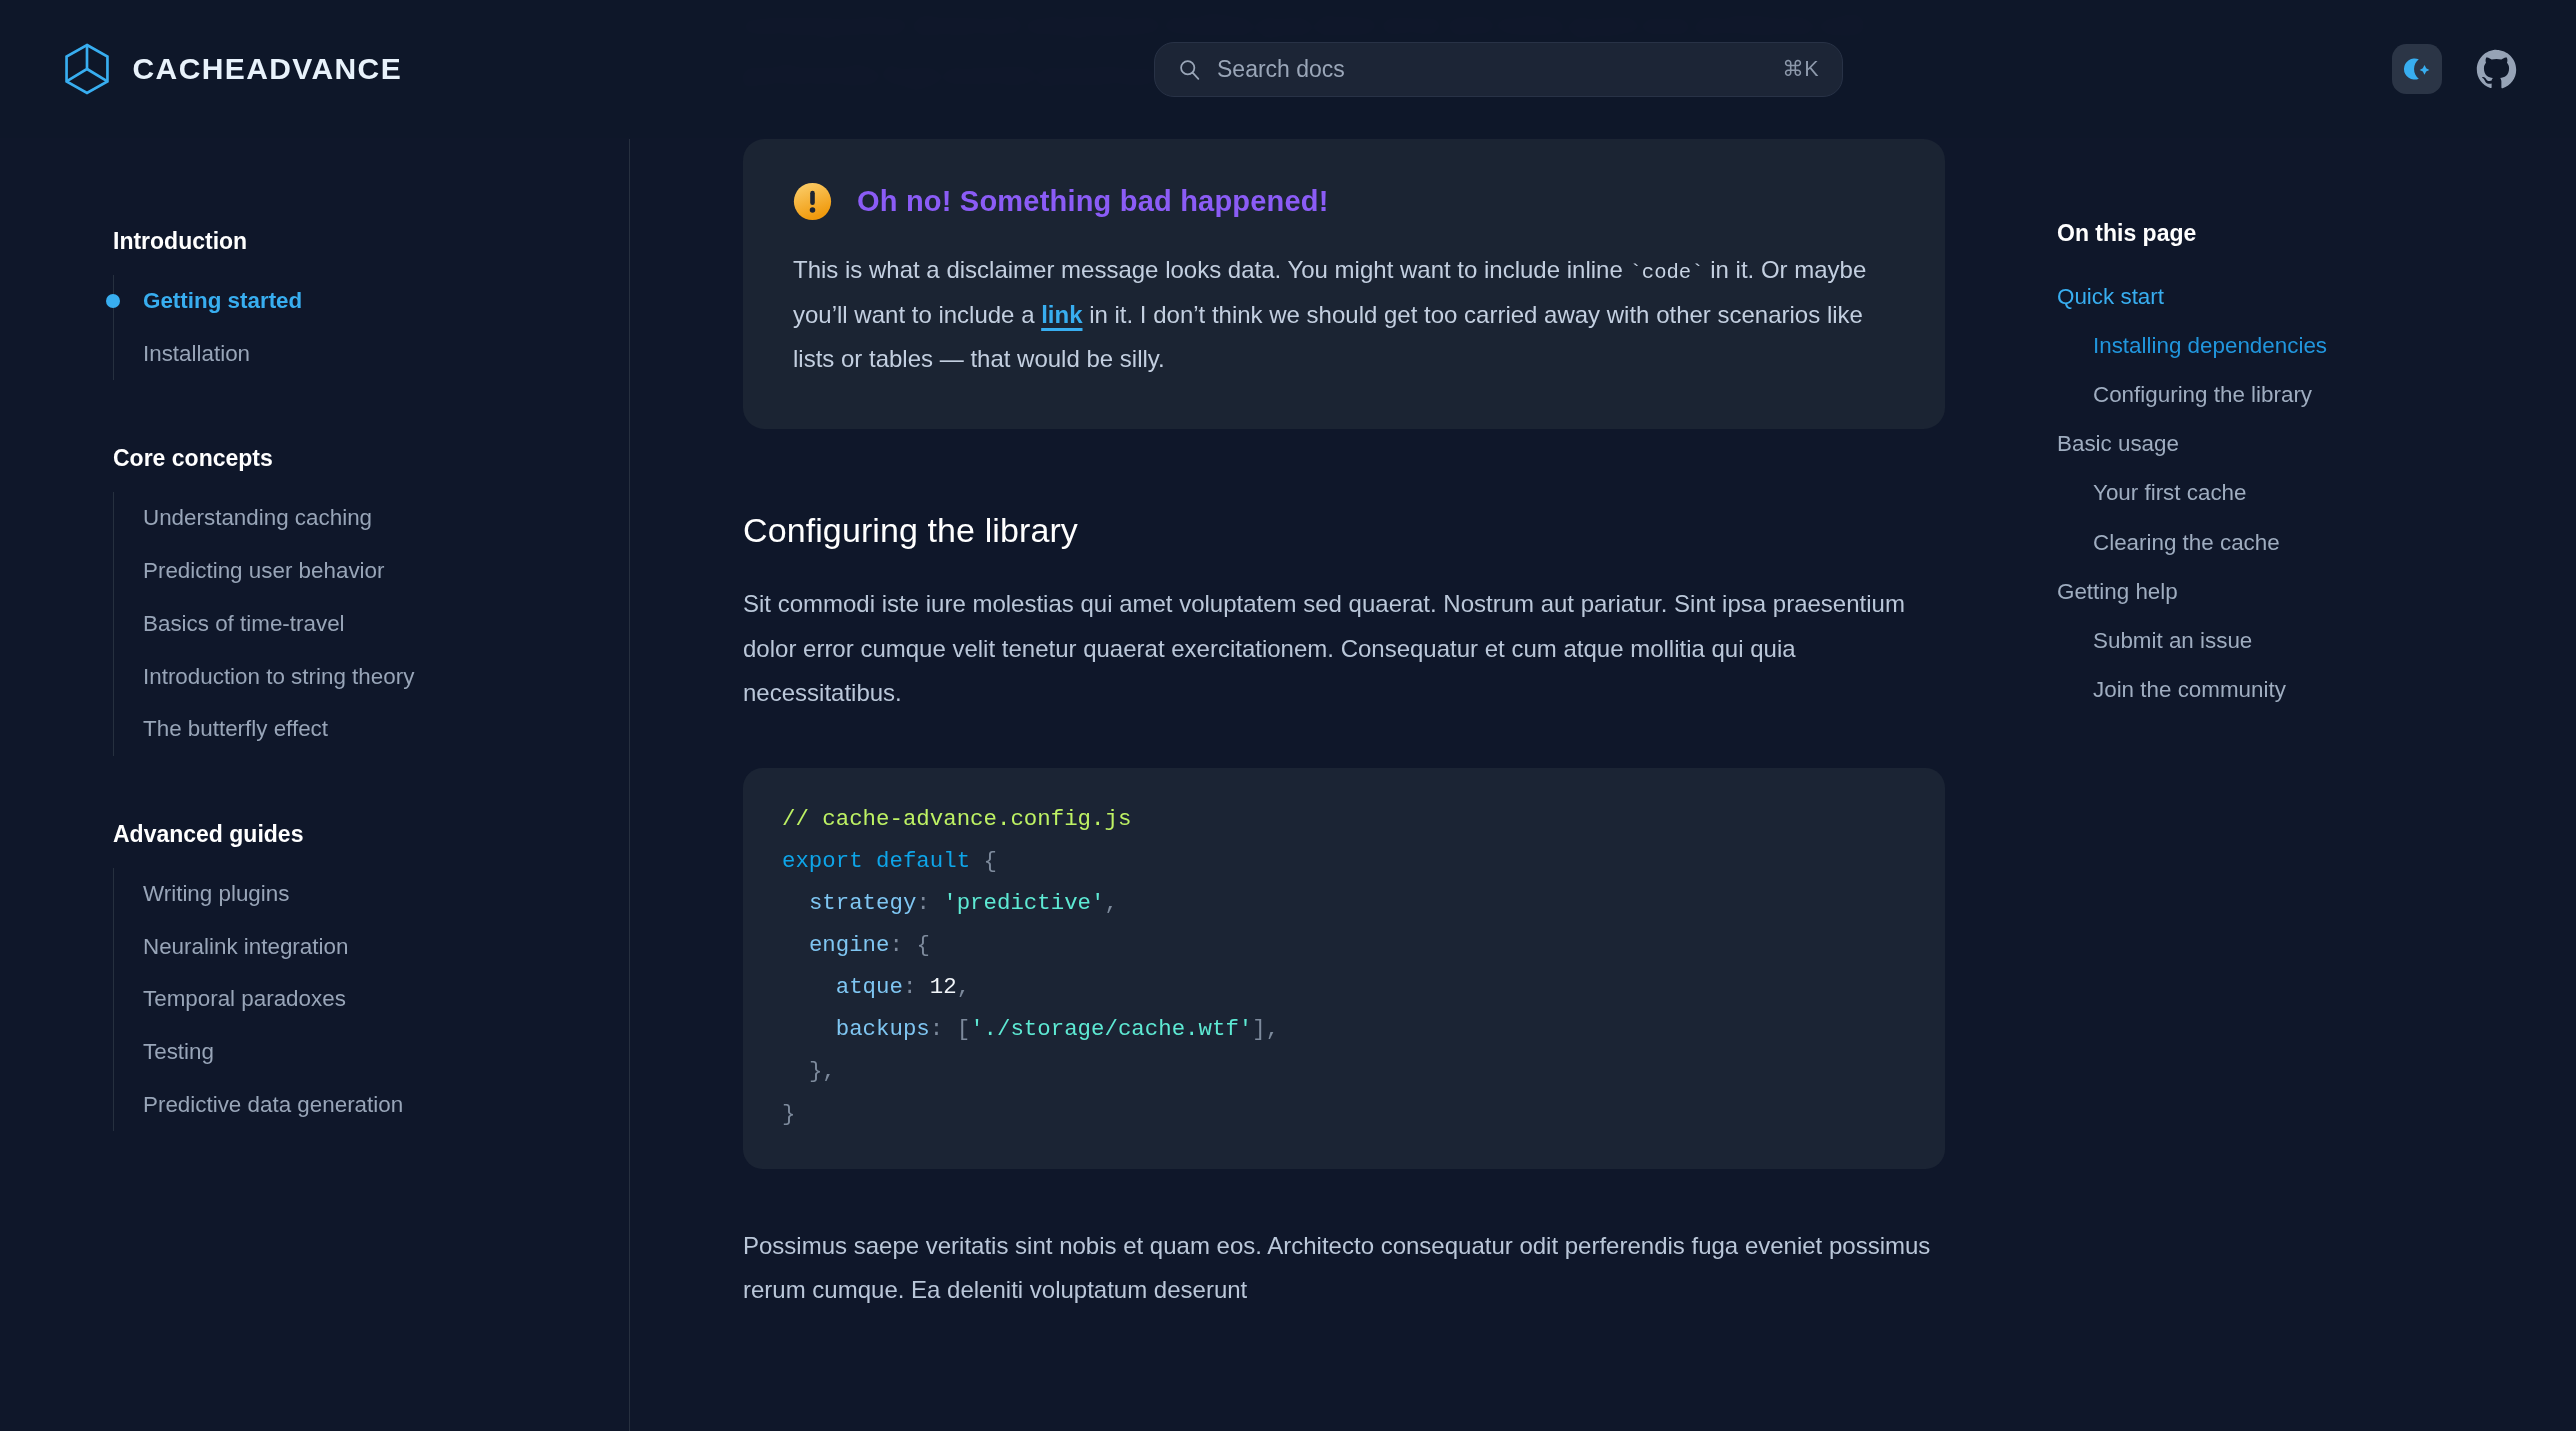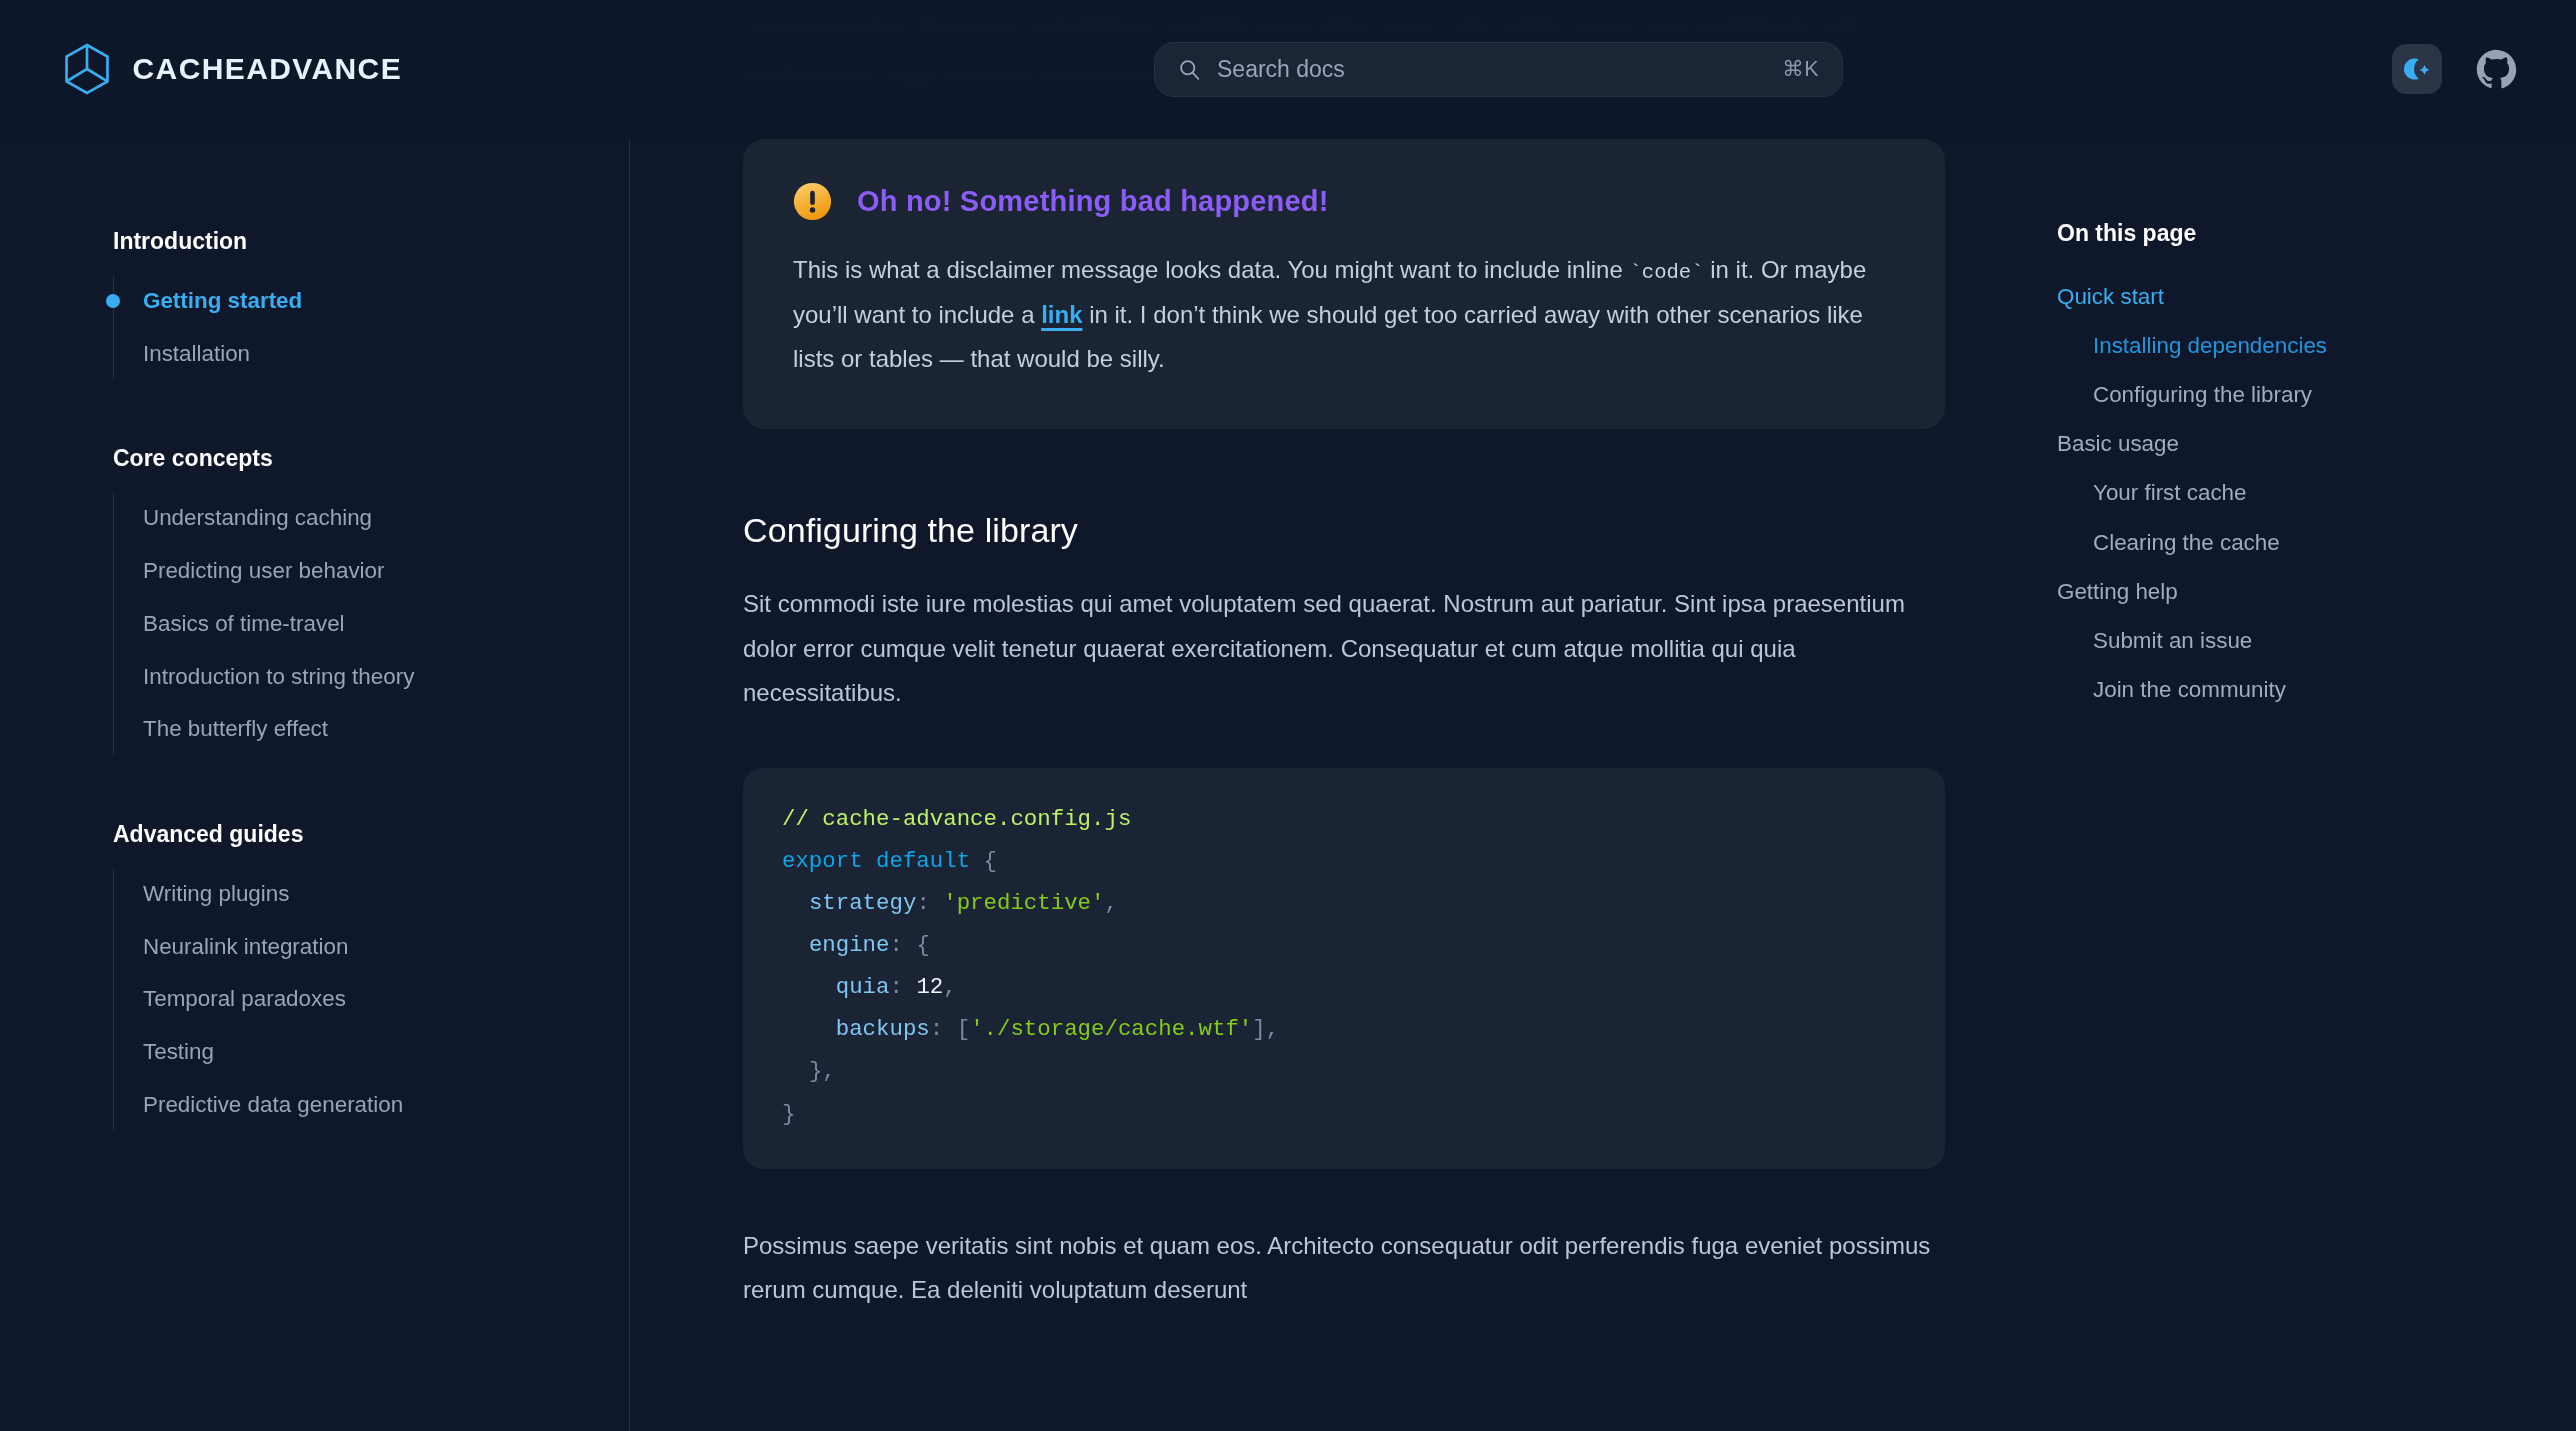--- a/index.html
+++ b/index.html
@@ -262,21 +262,21 @@
     margin-bottom: 55px;
     font-family: "Liberation Mono", "DejaVu Sans Mono", monospace;
     font-size: 22.4px;
     line-height: 1.88;
     white-space: pre;
     overflow: hidden;
   }
   .tok-comment { color: #bef264; }
   .tok-kw      { color: #0ea5e9; }
   .tok-prop    { color: #7fc6f2; }
-  .tok-str     { color: #84cc16; }
+  .tok-str     { color: #5eead4; }
   .tok-num     { color: #f1f5f9; }
   .tok-punc    { color: #7d8a9c; }
 
   
   .toc {
     position: absolute;
     left: 2057px;
     top: 139px;
     width: 465px;
     height: 1292px;
@@ -467,21 +467,21 @@
   </div>
 
   <h2 class="h2">Configuring the library</h2>
 
   <p class="prose">Sit commodi iste iure molestias qui amet voluptatem sed quaerat. Nostrum aut pariatur. Sint ipsa praesentium dolor error cumque velit tenetur quaerat exercitationem. Consequatur et cum atque mollitia qui quia necessitatibus.</p>
 
   <div class="codeblock"><span class="tok-comment">// cache-advance.config.js</span>
 <span class="tok-kw">export default</span> <span class="tok-punc">{</span>
   <span class="tok-prop">strategy</span><span class="tok-punc">:</span> <span class="tok-str">'predictive'</span><span class="tok-punc">,</span>
   <span class="tok-prop">engine</span><span class="tok-punc">:</span> <span class="tok-punc">{</span>
-    <span class="tok-prop">quia</span><span class="tok-punc">:</span> <span class="tok-num">12</span><span class="tok-punc">,</span>
+    <span class="tok-prop">atque</span><span class="tok-punc">:</span> <span class="tok-num">12</span><span class="tok-punc">,</span>
     <span class="tok-prop">backups</span><span class="tok-punc">:</span> <span class="tok-punc">[</span><span class="tok-str">'./storage/cache.wtf'</span><span class="tok-punc">]</span><span class="tok-punc">,</span>
   <span class="tok-punc">},</span>
 <span class="tok-punc">}</span></div>
 
   <p class="prose">Possimus saepe veritatis sint nobis et quam eos. Architecto consequatur odit perferendis fuga eveniet possimus rerum cumque. Ea deleniti voluptatum deserunt</p>
 </main>
 
 <aside class="toc">
   <div class="toc-title">On this page</div>
   <ul class="toc-list">

